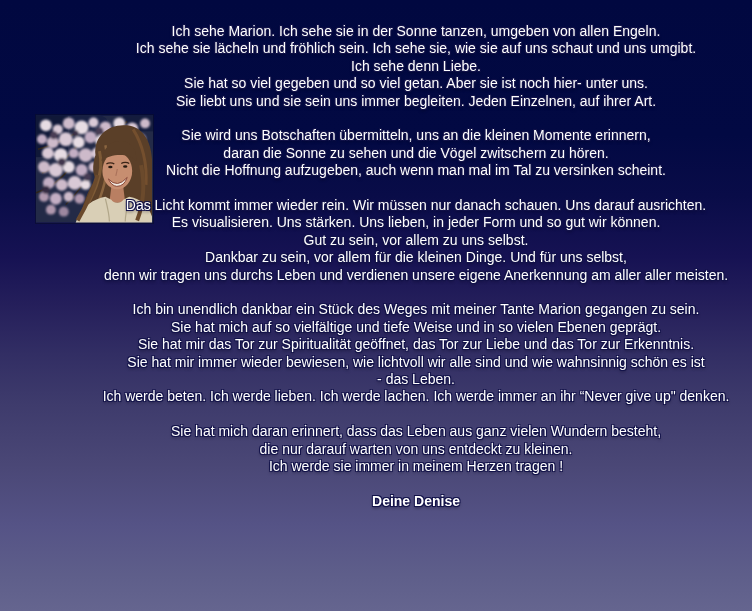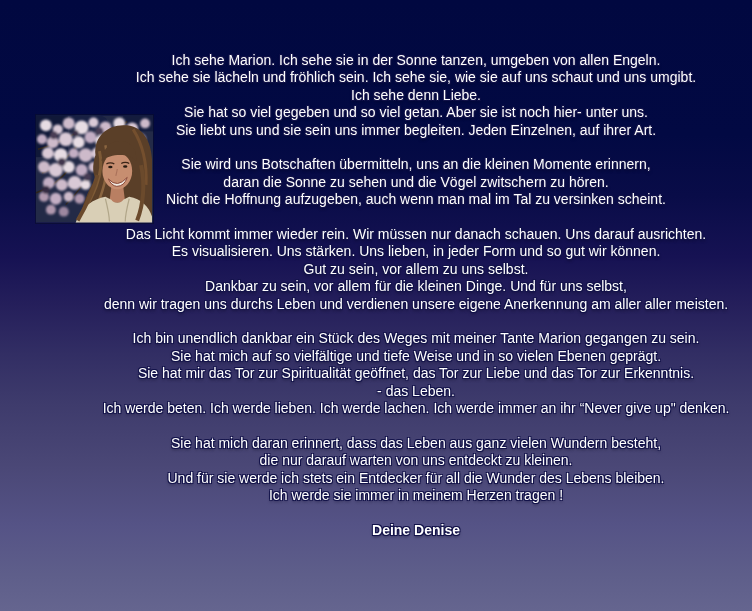--- a/index.html
+++ b/index.html
@@ -9,21 +9,21 @@
   }
   .page{
     position:relative;width:752px;height:611px;overflow:hidden;
     background:linear-gradient(180deg,
       #010840 0%, #020943 22%, #090c48 32%, #161253 42%,
       #251f5b 50%, #322e64 58%, #3e3b6c 66%, #4a4776 76%,
       #555386 86%, #5e5e8a 94%, #65658f 100%);
   }
   .text-block{
     position:absolute;left:80px;top:0;width:672px;
-    padding-top:52px;
+    padding-top:23px;
     text-align:center;
     color:#ffffff;
     font-size:14px;
     line-height:17.4px;
     text-shadow:
       -1px -1px 0 #13134a, 1px -1px 0 #13134a,
       -1px 1px 0 #13134a, 1px 1px 0 #13134a,
       0 2px 3px rgba(0,0,25,0.55);
   }
   .para{margin:0 0 17.4px 0;}
@@ -149,27 +149,27 @@
       <span class="tl">Das Licht kommt immer wieder rein. Wir müssen nur danach schauen. Uns darauf ausrichten.</span>
       <span class="tl">Es visualisieren. Uns stärken. Uns lieben, in jeder Form und so gut wir können.</span>
       <span class="tl">Gut zu sein, vor allem zu uns selbst.</span>
       <span class="tl">Dankbar zu sein, vor allem für die kleinen Dinge. Und für uns selbst,</span>
       <span class="tl">denn wir tragen uns durchs Leben und verdienen unsere eigene Anerkennung am aller aller meisten.</span>
     </p>
     <p class="para">
       <span class="tl">Ich bin unendlich dankbar ein Stück des Weges mit meiner Tante Marion gegangen zu sein.</span>
       <span class="tl">Sie hat mich auf so vielfältige und tiefe Weise und in so vielen Ebenen geprägt.</span>
       <span class="tl">Sie hat mir das Tor zur Spiritualität geöffnet, das Tor zur Liebe und das Tor zur Erkenntnis.</span>
+      <span class="tl">Sie hat mir immer wieder bewiesen, wie lichtvoll wir alle sind und wie wahnsinnig schön es ist</span>
       <span class="tl">- das Leben.</span>
       <span class="tl">Ich werde beten. Ich werde lieben. Ich werde lachen. Ich werde immer an ihr “Never give up" denken.</span>
     </p>
     <p class="para">
       <span class="tl">Sie hat mich daran erinnert, dass das Leben aus ganz vielen Wundern besteht,</span>
       <span class="tl">die nur darauf warten von uns entdeckt zu kleinen.</span>
-      <span class="tl">Und für sie werde ich stets ein Entdecker für all die Wunder des Lebens bleiben.</span>
       <span class="tl">Ich werde sie immer in meinem Herzen tragen !</span>
     </p>
     <p class="para signature">
       <span class="tl">Deine Denise</span>
     </p>
   </div>
 
 </div>
 
 </body></html>

